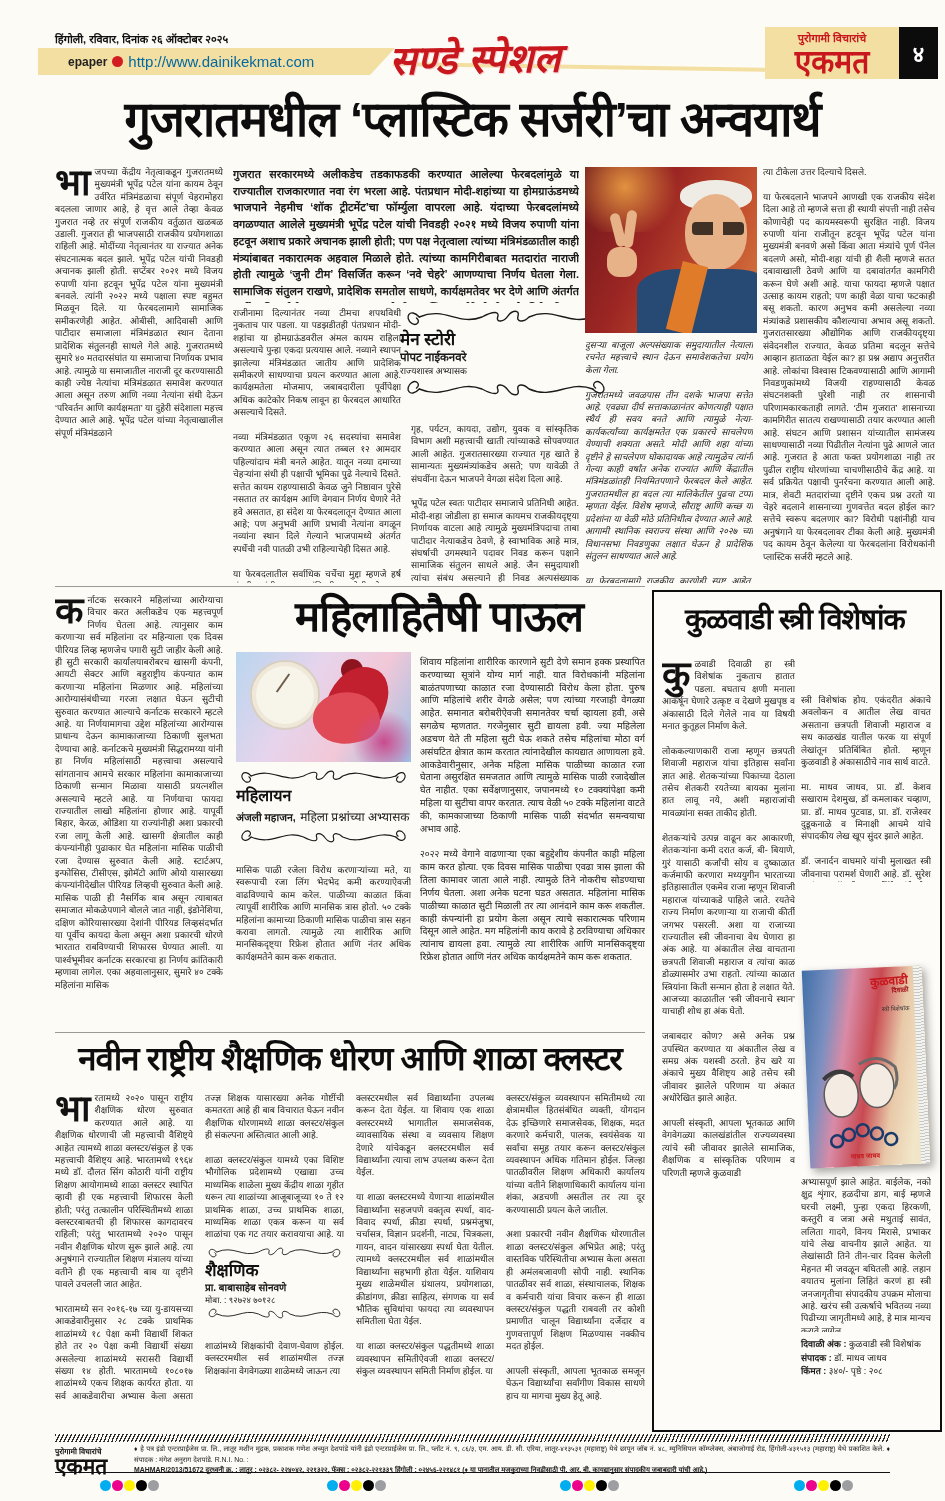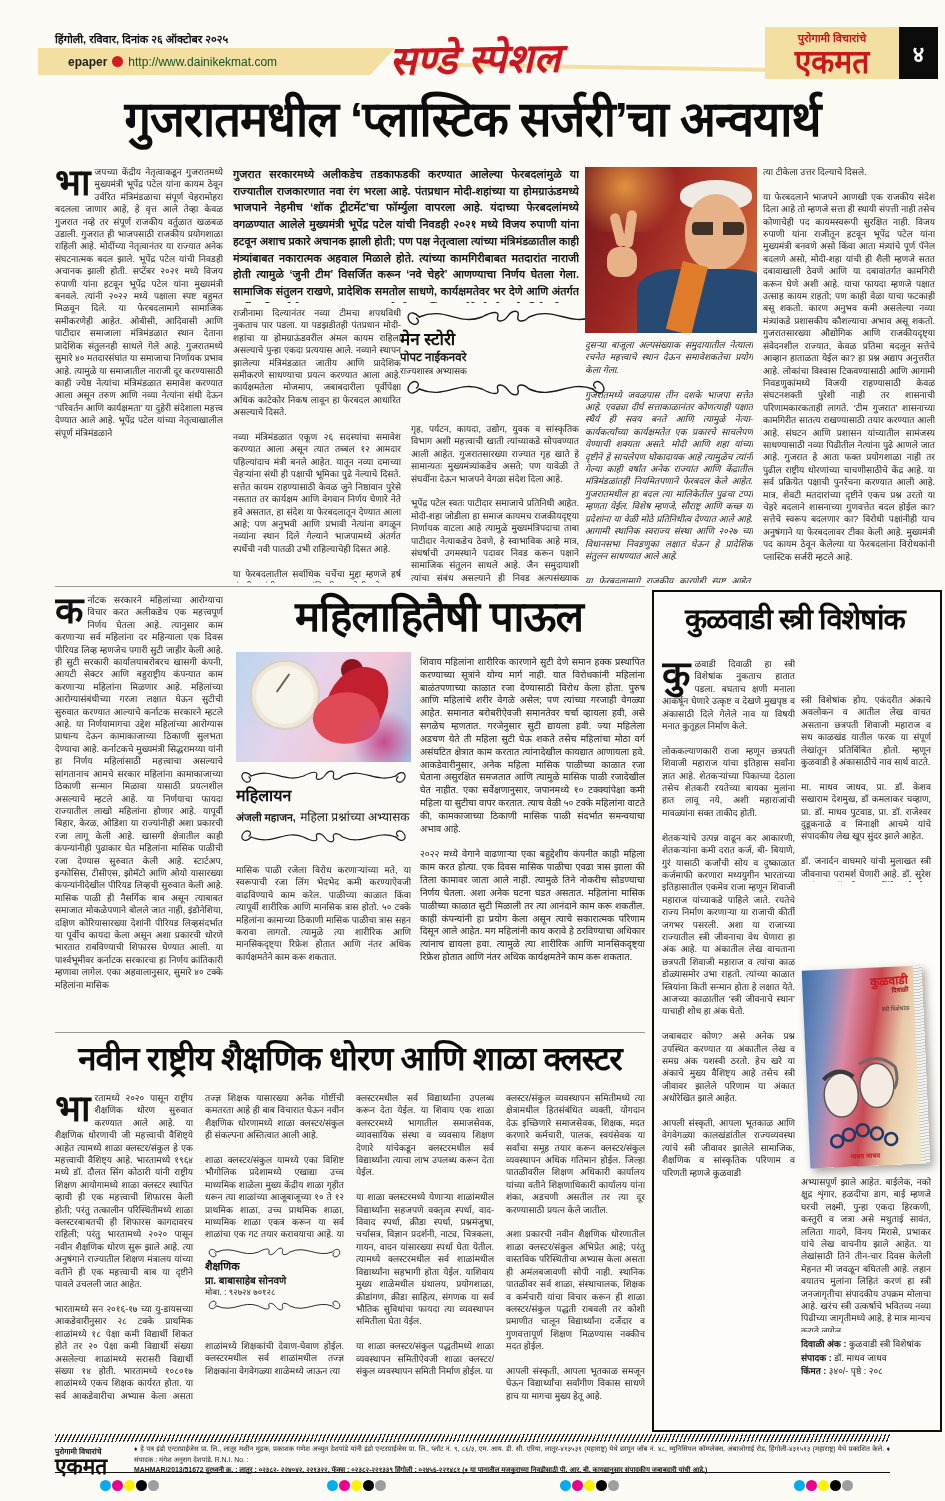--- a/index.html
+++ b/index.html
@@ -16,21 +16,21 @@
   .obox .auth{font-weight:700;font-size:11.5px;line-height:1.35;}
   .obox .role{font-size:9px;line-height:1.3;color:#222;}
   .flo{display:block;margin:0 auto;}
   .flo.flip{transform:scaleY(-1);}
   .rule{background:#9a9a96;height:1px;}
   .cream{background:#f3dfa2;}
   
   .dateline{font-size:11px;font-weight:700;color:#111;}
   .epaper-strip{background:#f3dfa2;clip-path:polygon(0 0,100% 0,93% 100%,0 100%);display:flex;align-items:center;gap:5px;padding-left:30px;box-sizing:border-box;}
   .epaper-strip .lbl{font-size:12px;color:#222;font-weight:bold;}
-  .epaper-strip .url{font-size:12px;color:#14532d;text-align:right;}
+  .epaper-strip .url{font-size:15px;color:#0369a1;text-align:right;}
   .dot-ic{width:11px;height:11px;border-radius:50%;background:#d21c22;display:inline-block;}
   .edition{font-size:40px;font-weight:900;font-style:italic;color:#c8171d;text-align:center;
            text-shadow:1px 1px 0 #f7c8c8;transform:rotate(-1deg);}
   .mast-tag{font-size:11px;font-weight:900;color:#c8171d;}
   .mast-name{font-size:30px;font-weight:900;color:#c8171d;line-height:1;transform:scaleY(1.1);transform-origin:top;}
   .pagebox{background:#0c0c0c;color:#fff;display:flex;align-items:center;justify-content:center;font-size:22px;font-weight:700;}
   
   .photo{background:linear-gradient(115deg,#6f181c 0%,#9c2623 38%,#c4512f 72%,#d98043 100%);overflow:hidden;}
   .photo .flag{position:absolute;left:-20px;top:-25px;width:120px;height:90px;background:radial-gradient(circle,#e2923f 0%,rgba(226,146,63,0) 70%);}
   .photo .face{position:absolute;left:58%;top:16%;width:62px;height:76px;background:#e7b287;border-radius:50% 50% 46% 46%;}
@@ -236,21 +236,21 @@
   </div>
   <div class="abs body-txt" style="left:205px;top:1092px;width:139px;height:150px;"><span class="t">तज्ज्ञ शिक्षक यासारख्या अनेक गोष्टींची कमतरता आहे ही बाब विचारात घेऊन नवीन शैक्षणिक धोरणामध्ये शाळा क्लस्टर/संकुल ही संकल्पना अस्तित्वात आली आहे.
 
 शाळा क्लस्टर/संकुल यामध्ये एका विशिष्ट भौगोलिक प्रदेशामध्ये एखाद्या उच्च माध्यमिक शाळेला मुख्य केंद्रीय शाळा गृहीत धरून त्या शाळांच्या आजूबाजूच्या १० ते १२ प्राथमिक शाळा, उच्च प्राथमिक शाळा, माध्यमिक शाळा एकत्र करून या सर्व शाळांचा एक गट तयार करावयाचा आहे. या गटालाच शाळा क्लस्टर/ संकुल असे म्हटले जाते.
 
 या शाळा क्लस्टर संकुलामधील सर्व</span></div>
   <div class="abs obox" style="left:205px;top:1244px;width:139px;height:90px;">
     <svg class="flo" width="139" height="16" viewBox="0 0 220 26">
         <use href="#flo-g"></use>
       </svg>
-    <div class="sec" style="font-size:11px;">शैक्षणिक</div>
+    <div class="sec" style="font-size:17px;">शैक्षणिक</div>
     <div class="auth" style="font-size:10px;">प्रा. बाबासाहेब सोनवणे</div>
     <div class="role" style="font-size:8.5px;">मोबा. : ९२७२४ ७०१२८</div>
     <svg class="flo flip" width="139" height="16" viewBox="0 0 220 26">
         <use href="#flo-g"></use>
       </svg>
   </div>
   <div class="abs body-txt" style="left:205px;top:1340px;width:139px;height:62px;"><span class="t">शाळांमध्ये शिक्षकांची देवाण-घेवाण होईल. क्लस्टरमधील सर्व शाळांमधील तज्ज्ञ शिक्षकांना वेगवेगळ्या शाळेमध्ये जाऊन त्या</span></div>
   <div class="abs body-txt" style="left:356px;top:1092px;width:138px;height:310px;"><span class="t">क्लस्टरमधील सर्व विद्यार्थ्यांना उपलब्ध करून देता येईल. या शिवाय एक शाळा क्लस्टरमध्ये भागातील समाजसेवक, व्यावसायिक संस्था व व्यवसाय शिक्षण देणारे यांचेकडून क्लस्टरमधील सर्व विद्यार्थ्यांना त्याचा लाभ उपलब्ध करून देता येईल.
 
 या शाळा क्लस्टरमध्ये येणाऱ्या शाळांमधील विद्यार्थ्यांना सहजपणे वक्तृत्व स्पर्धा, वाद-विवाद स्पर्धा, क्रीडा स्पर्धा, प्रश्नमंजुषा, चर्चासत्र, विज्ञान प्रदर्शनी, नाट्य, चित्रकला, गायन, वादन यांसारख्या स्पर्धा घेता येतील. त्यामध्ये क्लस्टरमधील सर्व शाळांमधील विद्यार्थ्यांना सहभागी होता येईल. याशिवाय मुख्य शाळेमधील ग्रंथालय, प्रयोगशाळा, क्रीडांगण, क्रीडा साहित्य, संगणक या सर्व भौतिक सुविधांचा फायदा त्या व्यवस्थापन समितीला घेता येईल.

